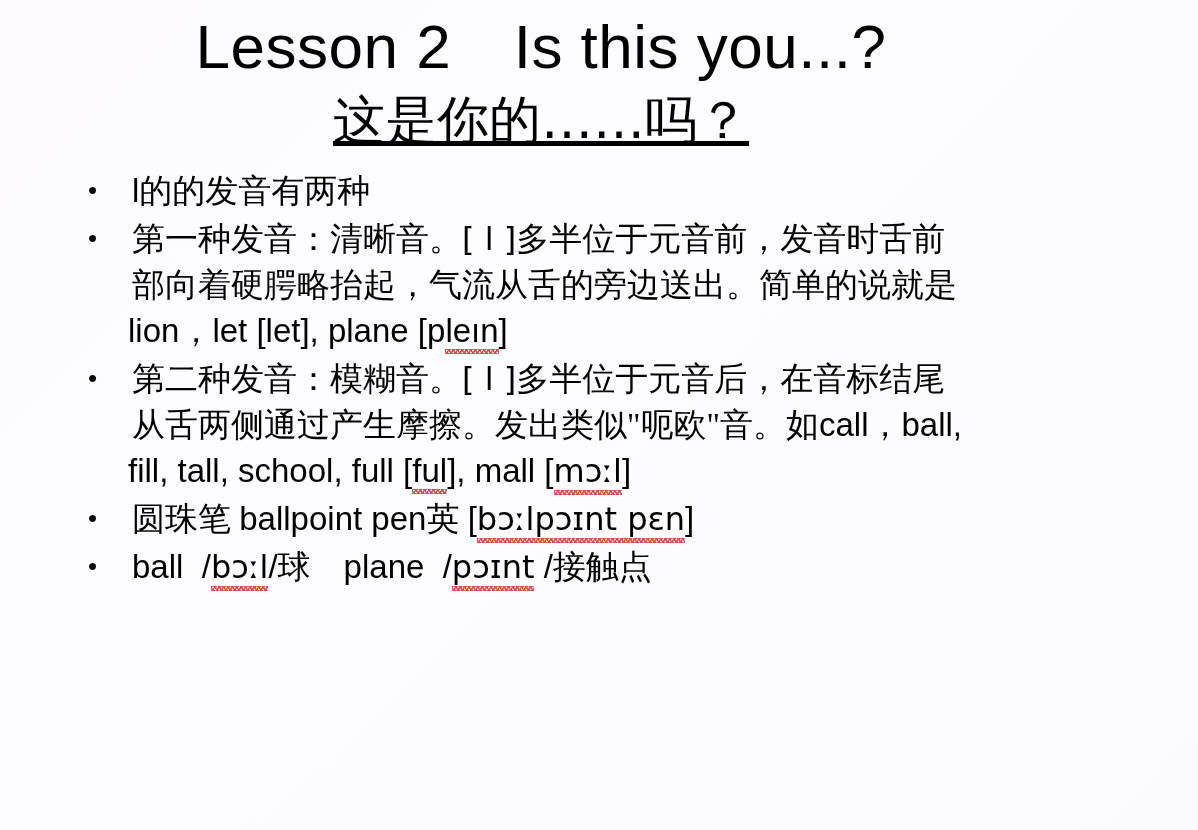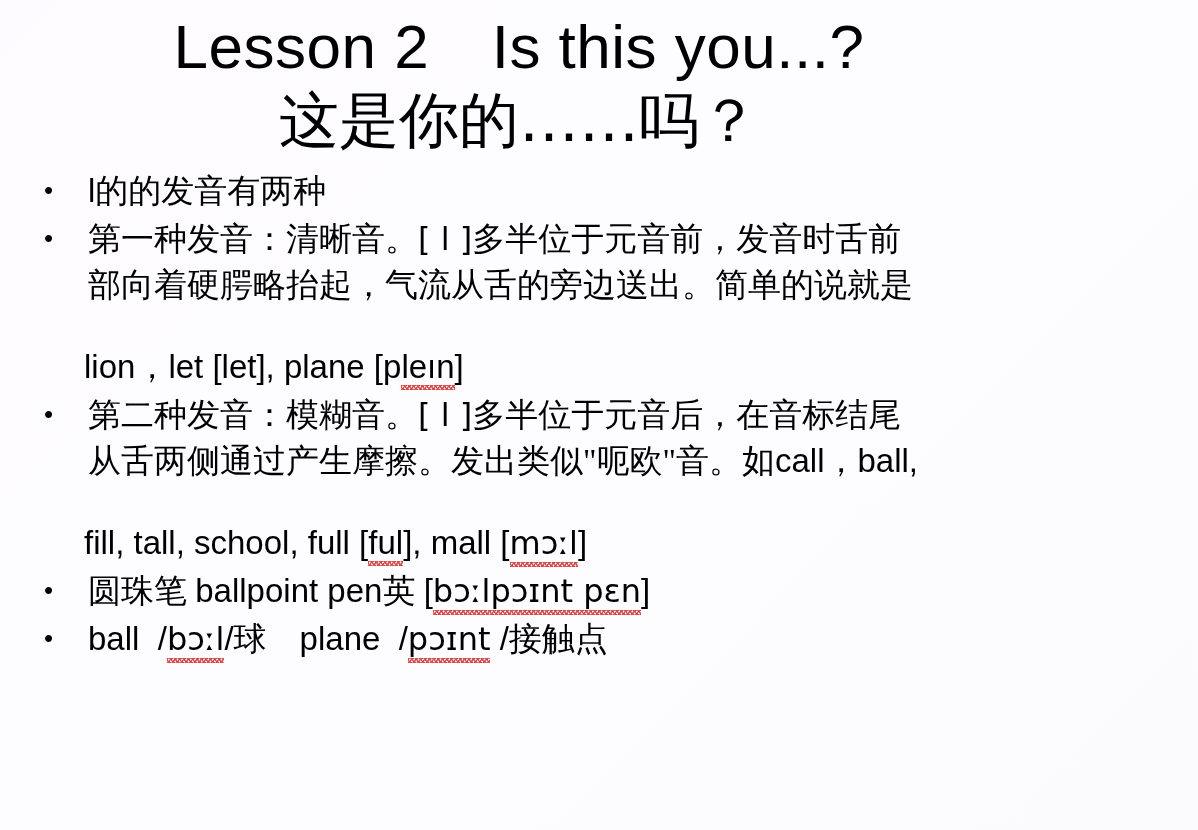--- a/index.html
+++ b/index.html
@@ -14,41 +14,43 @@
     font-family: "Liberation Sans", sans-serif;
     color: #000000;
     -webkit-font-smoothing: antialiased;
   }
 
   .slide {
     position: relative;
     width: 1038px;
     height: 830px;
     box-sizing: border-box;
+    padding-left: 44px;
   }
 
   
   .title-block {
     text-align: center;
     padding-top: 8px;
   }
   .title-line-en {
     font-family: "Liberation Sans", sans-serif;
     font-size: 62px;
     line-height: 78px;
     font-weight: 400;
     letter-spacing: 0.5px;
     white-space: pre;
   }
   .title-line-cn {
     font-family: "DejaVu Sans", sans-serif;
-    font-size: 60px;
+    font-size: 52px;
     line-height: 68px;
     font-weight: 400;
     white-space: pre;
+    text-decoration: underline;
   }
 
   
   .bullet-list {
     margin: 14px 0 0 0;
     padding: 0;
     list-style: none;
   }
   .bullet-item {
     position: relative;
@@ -67,21 +69,20 @@
     line-height: 45px;
     font-size: 26px;
     font-family: "Liberation Sans", sans-serif;
   }
   .bullet-text {
     display: block;
   }
   
   .flush {
     margin-left: -4px;
-    margin-top: 36px;
   }
   .row-line {
     display: block;
     white-space: pre-wrap;
   }
 
   
   .lat {
     font-family: "Liberation Sans", sans-serif;
     font-size: 33px;

